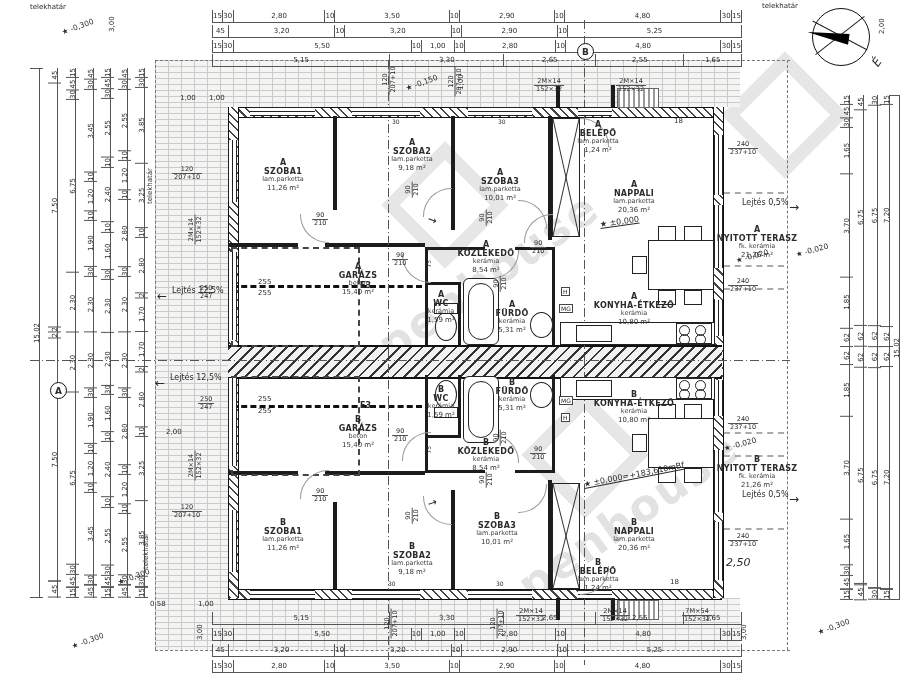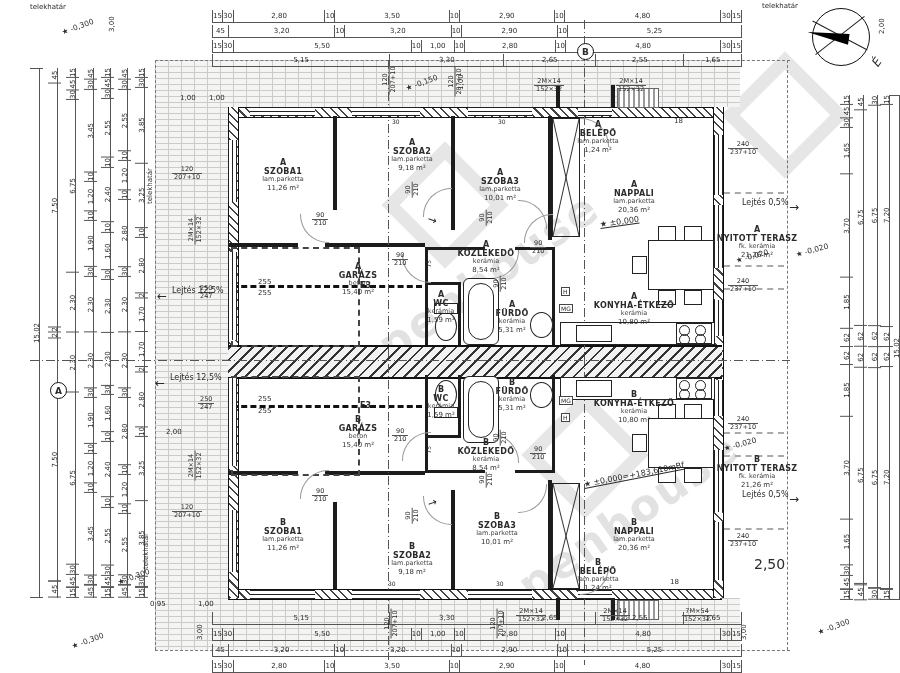--- a/index.html
+++ b/index.html
@@ -624,24 +624,24 @@
       <span class="flabel" style="left: 724px; top: 444px; transform: rotate(-15deg); font-size: 7.5px;">★ -0,020</span>
       <span class="flabel ul" style="left: 600px; top: 220px; transform: rotate(-8deg); font-size: 8px;">★ ±0,000</span>
       <span class="flabel ul" style="left: 584px; top: 480px; transform: rotate(-11deg); font-size: 8px;">★ ±0,000=+183,610mBf</span>
       <span class="flabel" style="left: 112px; top: 28px; transform: rotate(-90deg); font-size: 7px;">3,00</span>
       <span class="flabel" style="left: 200px; top: 636px; transform: rotate(-90deg); font-size: 7px;">3,00</span>
       <span class="flabel" style="left: 744px; top: 636px; transform: rotate(-90deg); font-size: 7px;">3,00</span>
       <span class="flabel" style="left: 882px; top: 30px; transform: rotate(-90deg); font-size: 7px;">2,00</span>
       <span class="flabel" style="left: 461px; top: 86px; transform: rotate(-90deg); font-size: 7px;">1,00</span>
       <span class="flabel" style="left: 180px; top: 94px; font-size: 7px;">1,00</span>
       <span class="flabel" style="left: 209px; top: 94px; font-size: 7px;">1,00</span>
-      <span class="flabel" style="left: 150px; top: 600px; font-size: 7px;">0,95</span>
+      <span class="flabel" style="left: 150px; top: 600px; font-size: 7px;">0,58</span>
       <span class="flabel" style="left: 198px; top: 600px; font-size: 7px;">1,00</span>
       <span class="flabel" style="left: 166px; top: 428px; font-size: 7px;">2,00</span>
-      <span class="flabel" style="left: 754px; top: 556px; font-size: 14px;">2,50</span>
+      <span class="flabel" style="left: 726px; top: 556px; font-size: 11px; font-style: italic;">2,50</span>
       <span class="flabel" style="left: 674px; top: 117px; font-size: 7px;">18</span>
       <span class="flabel" style="left: 670px; top: 578px; font-size: 7px;">18</span>
       <span class="flabel" style="left: 392px; top: 118px; font-size: 6px;">30</span>
       <span class="flabel" style="left: 498px; top: 118px; font-size: 6px;">30</span>
       <span class="flabel" style="left: 388px; top: 580px; font-size: 6px;">30</span>
       <span class="flabel" style="left: 496px; top: 580px; font-size: 6px;">30</span>
       <span class="flabel" style="left: 258px; top: 278px; font-size: 7px;">255</span>
       <span class="flabel" style="left: 258px; top: 289px; font-size: 7px;">255</span>
       <span class="flabel" style="left: 258px; top: 395px; font-size: 7px;">255</span>
       <span class="flabel" style="left: 258px; top: 407px; font-size: 7px;">255</span>

